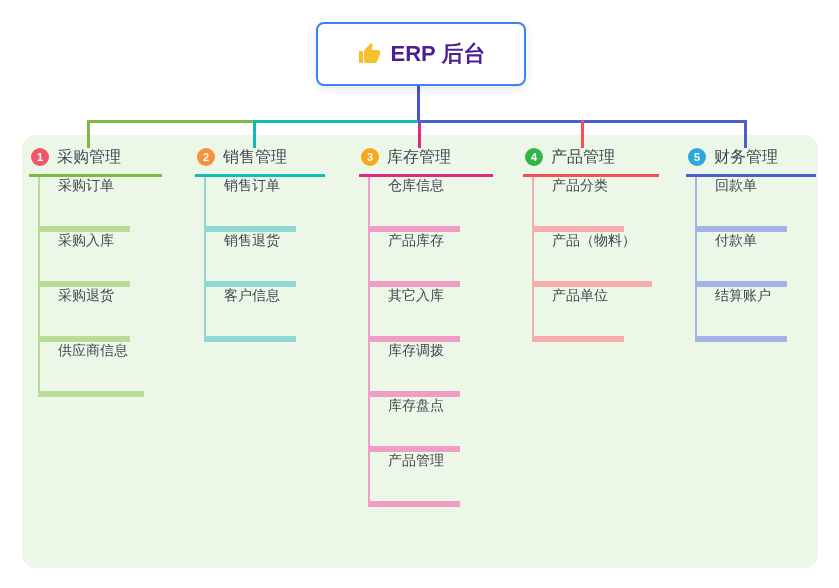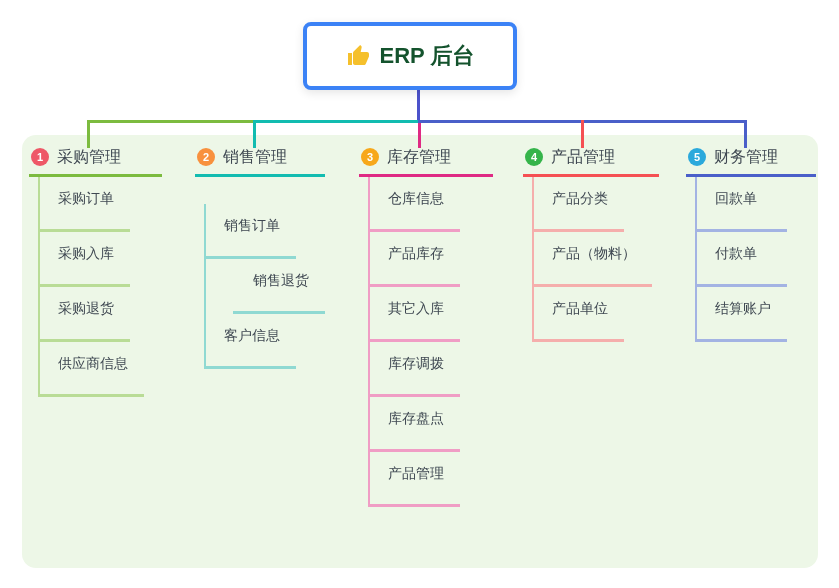--- a/index.html
+++ b/index.html
@@ -5,44 +5,44 @@
   html,body{margin:0;padding:0;background:#ffffff;}
   .stage{
     position:relative;width:839px;height:588px;overflow:hidden;
     font-family:"Liberation Sans","DejaVu Sans",sans-serif;background:#ffffff;
   }
   .panel{
     position:absolute;left:22px;top:135px;width:796px;height:433px;
     background:#edf7e7;border-radius:14px;
   }
   .root-node{
-    position:absolute;left:303px;top:22px;width:206px;height:60px;
-    background:#ffffff;border:4px solid #3b82f6;border-radius:8px;
+    position:absolute;left:316px;top:22px;width:206px;height:60px;
+    background:#ffffff;border:2px solid #3b82f6;border-radius:8px;
     box-shadow:0 3px 10px rgba(0,0,0,.10);
     display:flex;align-items:center;justify-content:center;gap:10px;
-    font-size:22px;font-weight:600;color:#14532d;z-index:3;
+    font-size:22px;font-weight:600;color:#4c1d95;z-index:3;
   }
   .root-icon{display:inline-flex;width:24px;height:24px;}
   .conn{position:absolute;z-index:1;}
   .branch{position:absolute;z-index:2;}
   .branch-header{
     display:flex;align-items:center;gap:8px;
     border-bottom:3px solid #000;padding:0 0 6px 2px;height:22px;
     font-size:16px;color:#3f4852;cursor:default;
   }
   .badge{
     width:18px;height:18px;border-radius:50%;flex:0 0 18px;
     color:#fff;font-size:11px;line-height:18px;text-align:center;font-weight:700;
   }
   .children{position:relative;margin-left:9px;width:max-content;}
   .spine{position:absolute;left:0;top:0;bottom:0;width:2px;}
   .child{
     box-sizing:border-box;height:55px;width:max-content;min-width:92px;
-    border-bottom:3px solid #a16207;
-    display:flex;align-items:center;
+    border-bottom:6px solid #a16207;
+    display:flex;align-items:flex-start;
     padding:0 16px 9px 20px;
     font-size:14px;color:#3f4852;cursor:default;
   }
 </style>
 </head>
 <body>
 
 <div class="stage">
   <div class="panel"></div>
 
@@ -88,24 +88,24 @@
   </div>
         </div>
   </div>
       <div class="branch" style="left: 195px; top: 146px; width: 130px;">
     <div class="branch-header" style="border-bottom-color: rgb(18, 188, 176);">
       <span class="badge" style="background: rgb(248, 145, 62);">2</span>
       <span class="branch-label">销售管理</span>
     </div>
     <div class="children">
       <span class="spine" style="background: rgb(143, 217, 210);"></span>
-    <div class="child" style="border-bottom-color: rgb(143, 217, 210); margin-top: 27px;">
+    <div class="child" style="border-bottom-color: rgb(143, 217, 210);">
     <span class="child-label">销售订单</span>
   </div>
-          <div class="child" style="border-bottom-color: rgb(143, 217, 210); margin-left: 29px;">
+          <div class="child" style="border-bottom-color: rgb(143, 217, 210);">
     <span class="child-label">销售退货</span>
   </div>
           <div class="child" style="border-bottom-color: rgb(143, 217, 210);">
     <span class="child-label">客户信息</span>
   </div>
         </div>
   </div>
       <div class="branch" style="left: 359px; top: 146px; width: 134px;">
     <div class="branch-header" style="border-bottom-color: rgb(223, 42, 132);">
       <span class="badge" style="background: rgb(247, 168, 27);">3</span>

